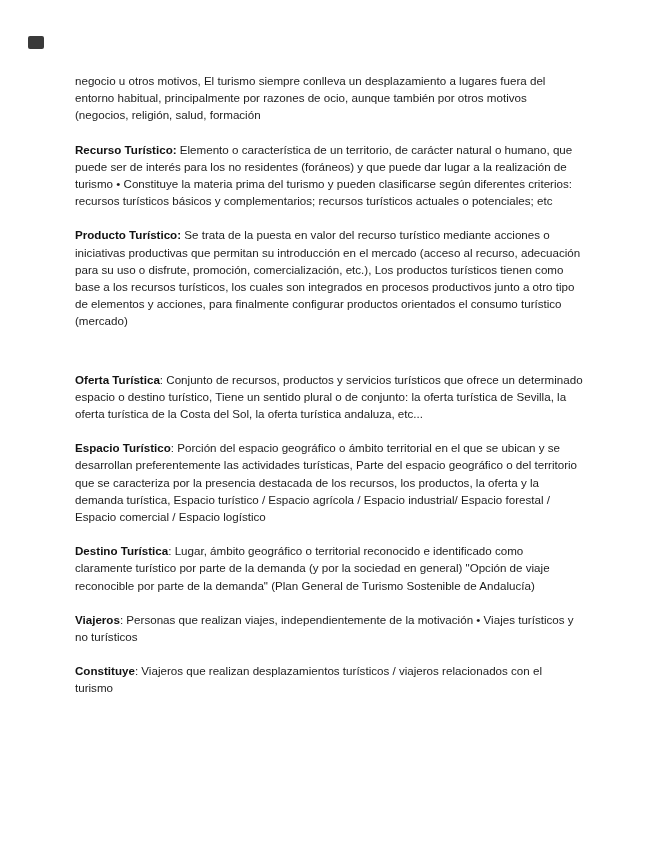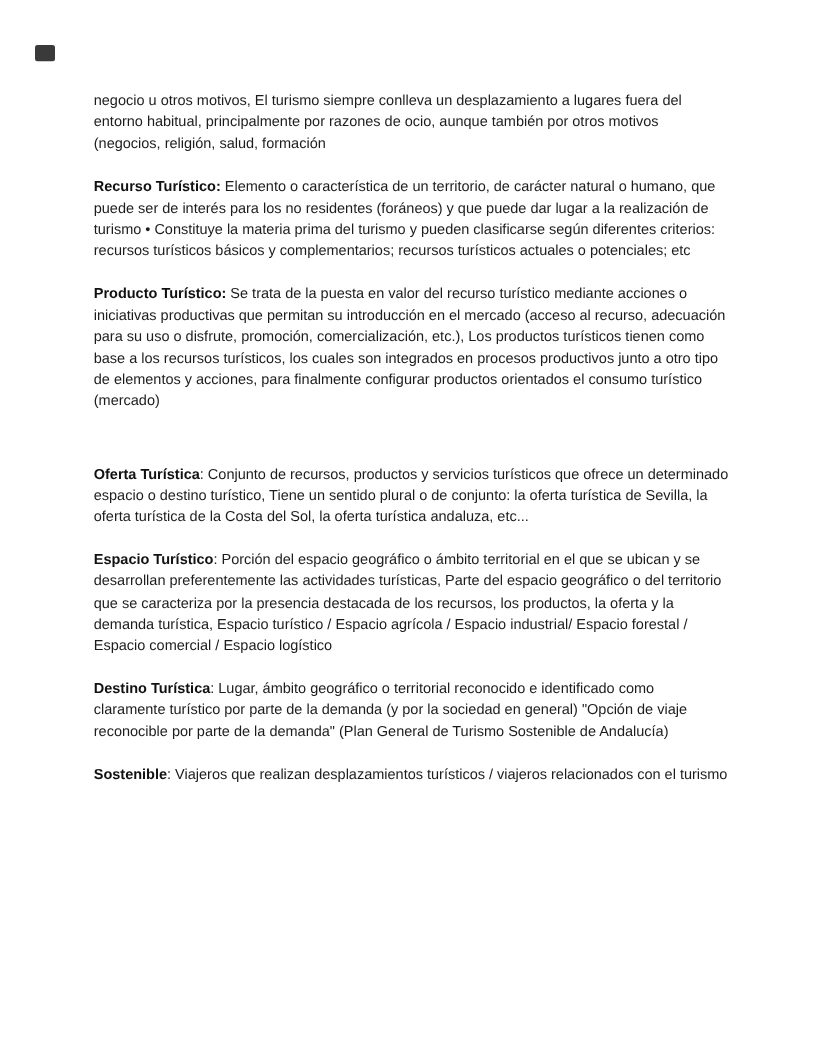--- a/index.html
+++ b/index.html
@@ -70,22 +70,23 @@
     <p><strong>Recurso Turístico:</strong><span> Elemento o característica de un territorio, de carácter natural o humano, que puede ser de interés para los no residentes (foráneos) y que puede dar lugar a la realización de turismo • Constituye la materia prima del turismo y pueden clasificarse según diferentes criterios: recursos turísticos básicos y complementarios; recursos turísticos actuales o potenciales; etc</span></p>
 
     <p><strong>Producto Turístico:</strong><span> Se trata de la puesta en valor del recurso turístico mediante acciones o iniciativas productivas que permitan su introducción en el mercado (acceso al recurso, adecuación para su uso o disfrute, promoción, comercialización, etc.), Los productos turísticos tienen como base a los recursos turísticos, los cuales son integrados en procesos productivos junto a otro tipo de elementos y acciones, para finalmente configurar productos orientados el consumo turístico (mercado)</span></p>
 
     <p class="gap-before"><strong>Oferta Turística</strong><span>: Conjunto de recursos, productos y servicios turísticos que ofrece un determinado espacio o destino turístico, Tiene un sentido plural o de conjunto: la oferta turística de Sevilla, la oferta turística de la Costa del Sol, la oferta turística andaluza, etc...</span></p>
 
     <p><strong>Espacio Turístico</strong><span>: Porción del espacio geográfico o ámbito territorial en el que se ubican y se desarrollan preferentemente las actividades turísticas, Parte del espacio geográfico o del territorio que se caracteriza por la presencia destacada de los recursos, los productos, la oferta y la demanda turística, Espacio turístico / Espacio agrícola / Espacio industrial/ Espacio forestal / Espacio comercial / Espacio logístico</span></p>
 
     <p><strong>Destino Turística</strong><span>: Lugar, ámbito geográfico o territorial reconocido e identificado como claramente turístico por parte de la demanda (y por la sociedad en general) "Opción de viaje reconocible por parte de la demanda" (Plan General de Turismo Sostenible de Andalucía)</span></p>
 
+    <p><strong>Viajeros</strong><span>: Personas que realizan viajes, independientemente de la motivación • Viajes turísticos y no turísticos</span></p>
 
-    <p><strong>Sostenible</strong><span>: Viajeros que realizan desplazamientos turísticos / viajeros relacionados con el turismo</span></p>
+    <p><strong>Constituye</strong><span>: Viajeros que realizan desplazamientos turísticos / viajeros relacionados con el turismo</span></p>
 
 
 
   </div>
 
   <div class="artifact bottom-left"></div>
 
 </div>
 
 </body></html>

